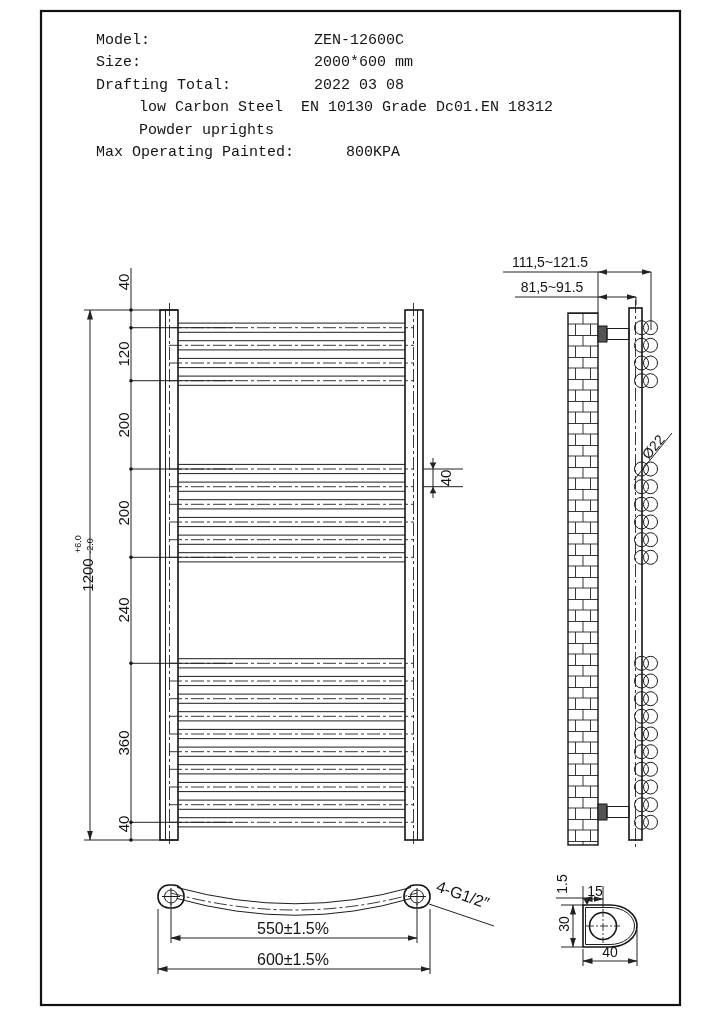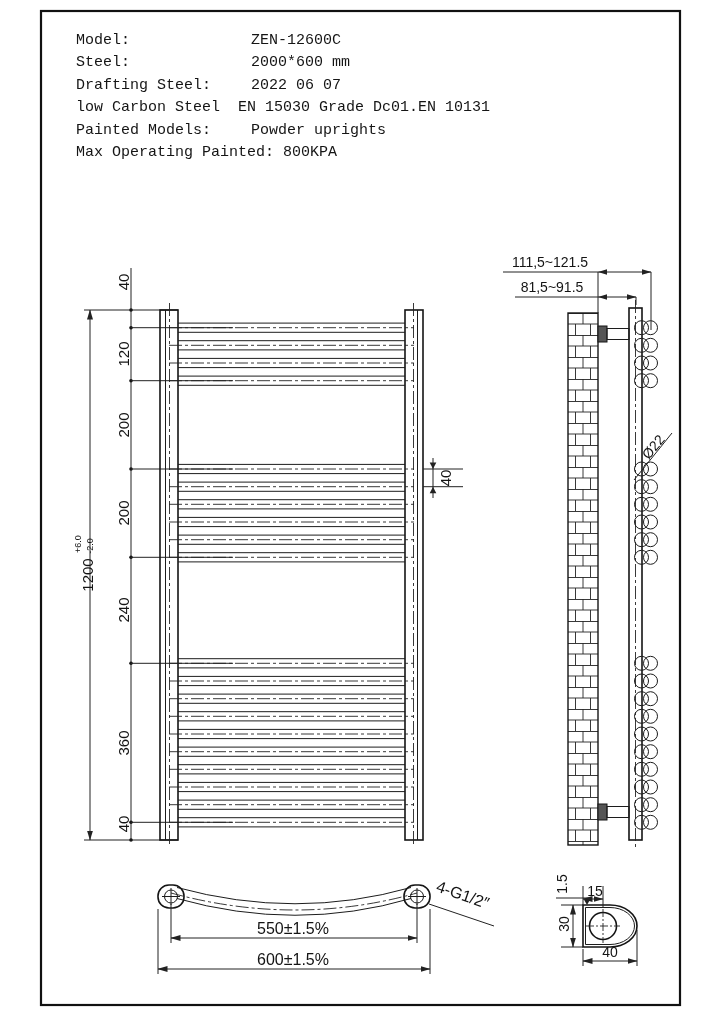--- a/index.html
+++ b/index.html
@@ -1,22 +1,22 @@
 <!DOCTYPE html>
 <html><head>
 <meta charset="utf-8">
 <style>
   html,body{margin:0;padding:0;background:#ffffff;}
   #sheet{position:relative;width:720px;height:1018px;background:#fff;overflow:hidden;
          font-family:"Liberation Sans",sans-serif;color:#111;}
-  .hdr{position:absolute;left:76px;top:30px;width:575px;
+  .hdr{position:absolute;left:96px;top:30px;width:575px;
        font-family:"Liberation Mono",monospace;font-size:15px;line-height:22.4px;color:#151515;}
   .hrow{display:flex;}
   .hlab{min-width:175px;white-space:pre;}
-  .hval{white-space:pre;}
+  .hval{white-space:pre;margin-left:43px;}
   svg{position:absolute;left:0;top:0;}
   .obj{stroke:#141414;stroke-width:1.6;fill:none;}
   .thin{stroke:#1c1c1c;stroke-width:1;fill:none;}
   .dim{stroke:#222;stroke-width:1;fill:none;}
   .cl{stroke:#222;stroke-width:0.9;fill:none;stroke-dasharray:13 3 3 3;}
   .cls{stroke:#222;stroke-width:0.9;fill:none;stroke-dasharray:8 2 2 2;}
   .dt{font-family:"Liberation Sans",sans-serif;font-size:15px;fill:#141414;}
   .dts{font-family:"Liberation Sans",sans-serif;font-size:14px;fill:#141414;}
   .dtl{font-family:"Liberation Sans",sans-serif;font-size:16px;fill:#141414;}
   .dtt{font-family:"Liberation Sans",sans-serif;font-size:9px;fill:#141414;}
@@ -26,32 +26,31 @@
 <body>
 
 <div id="sheet">
 
   <div class="hdr">
     <div class="hrow">
         <span class="hlab">Model:</span>
         <span class="hval">ZEN-12600C</span>
       </div>
     <div class="hrow">
-        <span class="hlab">Steel:</span>
+        <span class="hlab">Size:</span>
         <span class="hval">2000*600 mm</span>
       </div>
     <div class="hrow">
-        <span class="hlab">Drafting Steel:</span>
-        <span class="hval">2022 06 07</span>
-      </div>
-    <div class="hrow">
-        <span class="hval">low Carbon Steel  EN 15030 Grade Dc01.EN 10131</span>
-      </div>
-    <div class="hrow">
-        <span class="hlab">Painted Models:</span>
+        <span class="hlab">Drafting Total:</span>
+        <span class="hval">2022 03 08</span>
+      </div>
+    <div class="hrow">
+        <span class="hval">low Carbon Steel  EN 10130 Grade Dc01.EN 18312</span>
+      </div>
+    <div class="hrow">
         <span class="hval">Powder uprights</span>
       </div>
     <div class="hrow">
         <span class="hlab">Max Operating Painted: </span>
         <span class="hval">800KPA</span>
       </div>
   </div>
 
   <svg width="720" height="1018" viewBox="0 0 720 1018">
     <defs>

